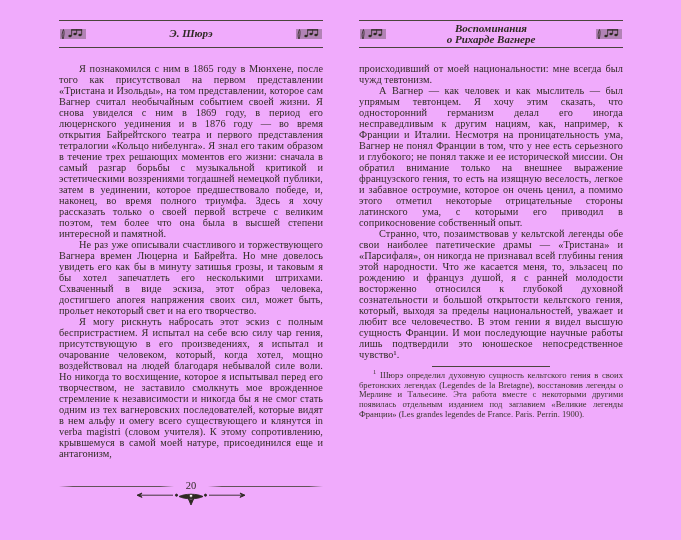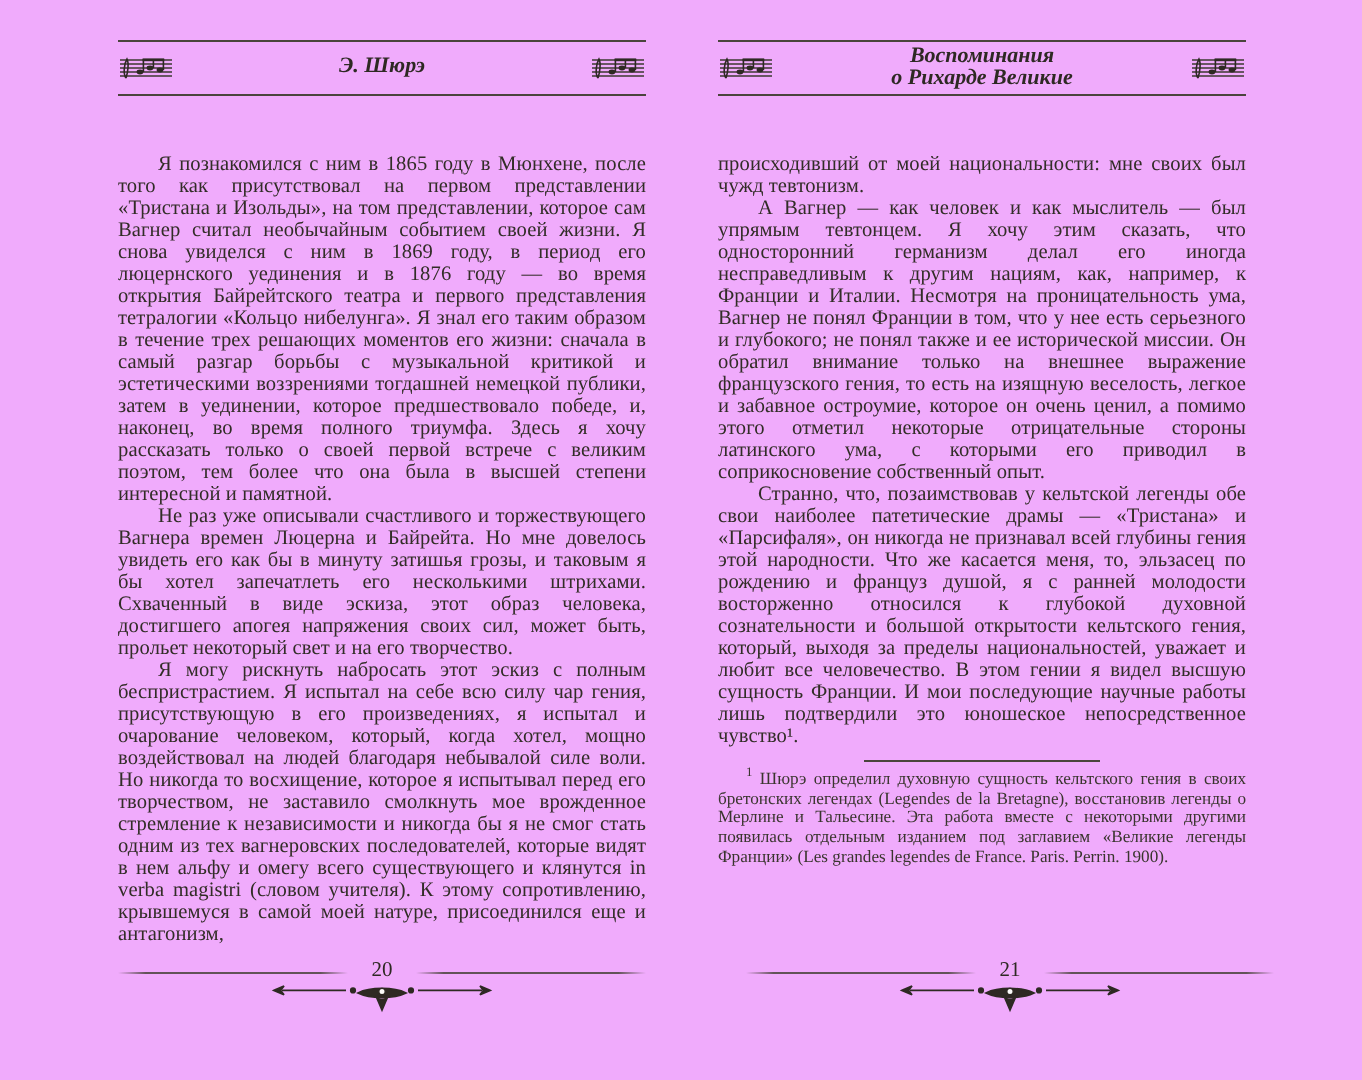--- a/index.html
+++ b/index.html
@@ -27,21 +27,21 @@
   .orn{position:absolute;top:50%;transform:translateY(-50%);line-height:0;}
   .orn.left{left:1px;}
   .orn.right{right:1px;}
   .page-title{
     text-align:center;
     font-style:italic;font-weight:bold;
     font-size:11px;line-height:11.5px;
     color:#2e2923;
   }
   .page-body{
-    margin-top:29px;
+    margin-top:15px;
     font-size:10.3px;line-height:11px;
     text-align:justify;
     letter-spacing:0.05px;
   }
   .page-body p{margin:0;text-indent:20px;}
   .page-body p.no-indent{text-indent:0;}
 
   .footnote-sep{
     width:118px;height:0;
     border-top:1px solid #4a443c;
@@ -145,21 +145,21 @@
             <ellipse cx="20" cy="7" rx="1.7" ry="1.2"></ellipse>
             <rect x="11.3" y="1.6" width="0.8" height="6.4"></rect>
             <rect x="16.3" y="1.6" width="0.8" height="4.4"></rect>
             <rect x="21.3" y="1.6" width="0.8" height="5.4"></rect>
             <rect x="11.3" y="1.2" width="10.8" height="1.4"></rect>
           </g>
         </svg>
       </span>
       <div class="page-title">
         <div>Воспоминания</div>
-        <div>о Рихарде Великие</div>
+        <div>о Рихарде Вагнере</div>
       </div>
       <span class="orn right">
         <svg width="26" height="12" viewBox="0 0 26 12">
           <g stroke="#3d3831" stroke-width="0.7">
             <line x1="0" y1="2" x2="26" y2="2"></line>
               <line x1="0" y1="4" x2="26" y2="4"></line>
             <line x1="0" y1="6" x2="26" y2="6"></line>
               <line x1="0" y1="8" x2="26" y2="8"></line>
             <line x1="0" y1="10" x2="26" y2="10"></line>
           </g>
@@ -170,21 +170,21 @@
             <ellipse cx="20" cy="7" rx="1.7" ry="1.2"></ellipse>
             <rect x="11.3" y="1.6" width="0.8" height="6.4"></rect>
             <rect x="16.3" y="1.6" width="0.8" height="4.4"></rect>
             <rect x="21.3" y="1.6" width="0.8" height="5.4"></rect>
             <rect x="11.3" y="1.2" width="10.8" height="1.4"></rect>
           </g>
         </svg>
       </span>
     </header>
     <div class="page-body">
-      <p class="no-indent">происходивший от моей национальности: мне своих был чужд тевтонизм.</p>
+      <p class="no-indent">происходивший от моей национальности: мне всегда был чужд тевтонизм.</p>
       <p>А Вагнер — как человек и как мыслитель — был упрямым тевтонцем. Я хочу этим сказать, что односторонний германизм делал его иногда несправедливым к другим нациям, как, например, к Франции и Италии. Несмотря на проницательность ума, Вагнер не понял Франции в том, что у нее есть серьезного и глубокого; не понял также и ее исторической миссии. Он обратил внимание только на внешнее выражение французского гения, то есть на изящную веселость, легкое и забавное остроумие, которое он очень ценил, а помимо этого отметил некоторые отрицательные стороны латинского ума, с которыми его приводил в соприкосновение собственный опыт.</p>
       <p>Странно, что, позаимствовав у кельтской легенды обе свои наиболее патетические драмы — «Тристана» и «Парсифаля», он никогда не признавал всей глубины гения этой народности. Что же касается меня, то, эльзасец по рождению и француз душой, я с ранней молодости восторженно относился к глубокой духовной сознательности и большой открытости кельтского гения, который, выходя за пределы национальностей, уважает и любит все человечество. В этом гении я видел высшую сущность Франции. И мои последующие научные работы лишь подтвердили это юношеское непосредственное чувство¹.</p>
     </div>
     <div class="footnote-sep"></div>
     <p class="footnote"><sup>1</sup><span> Шюрэ определил духовную сущность кельтского гения в своих бретонских легендах (Legendes de la Bretagne), восстановив легенды о Мерлине и Тальесине. Эта работа вместе с некоторыми другими появилась отдельным изданием под заглавием «Великие легенды Франции» (Les grandes legendes de France. Paris. Perrin. 1900).</span></p>
   </section>
 
   <div class="page-footer left">
     <div class="folio-row">
       <div class="folio-rule"></div>
@@ -201,36 +201,14 @@
           <line x1="74" y1="3.2" x2="106" y2="3.2"></line>
           <circle cx="70.5" cy="3.2" r="1.1"></circle>
           <path d="M44 4.5 C50 1.5 62 1.5 68 4.5 C62 7.5 50 7.5 44 4.5 Z"></path>
           <path d="M53 6 C54.5 8.5 57.5 8.5 59 6 L56 13 Z"></path>
           <circle cx="56" cy="3.8" r="1.6" fill="#fbfbf9" stroke="#2e2923" stroke-width="0.7"></circle>
         </g>
       </svg>
     </div>
   </div>
 
-  <div class="page-footer right">
-    <div class="folio-row">
-      <div class="folio-rule"></div>
-      <div class="folio">21</div>
-      <div class="folio-rule"></div>
-    </div>
-    <div class="footer-orn">
-      <svg width="112" height="16" viewBox="0 0 112 16">
-        <g stroke="#2e2923" stroke-width="0.9" fill="#2e2923">
-          <path d="M2 3.2 l5 -2.2 -1.8 2.2 1.8 2.2 z"></path>
-          <line x1="6" y1="3.2" x2="38" y2="3.2"></line>
-          <circle cx="41.5" cy="3.2" r="1.1"></circle>
-          <path d="M110 3.2 l-5 -2.2 1.8 2.2 -1.8 2.2 z"></path>
-          <line x1="74" y1="3.2" x2="106" y2="3.2"></line>
-          <circle cx="70.5" cy="3.2" r="1.1"></circle>
-          <path d="M44 4.5 C50 1.5 62 1.5 68 4.5 C62 7.5 50 7.5 44 4.5 Z"></path>
-          <path d="M53 6 C54.5 8.5 57.5 8.5 59 6 L56 13 Z"></path>
-          <circle cx="56" cy="3.8" r="1.6" fill="#fbfbf9" stroke="#2e2923" stroke-width="0.7"></circle>
-        </g>
-      </svg>
-    </div>
-  </div>
 
 </div>
 
 </body></html>

